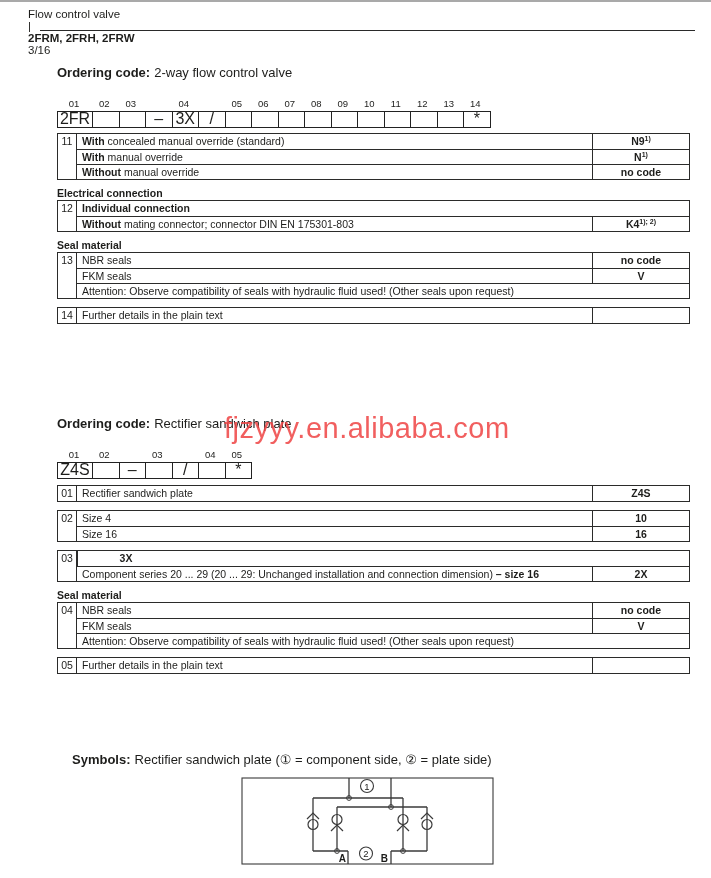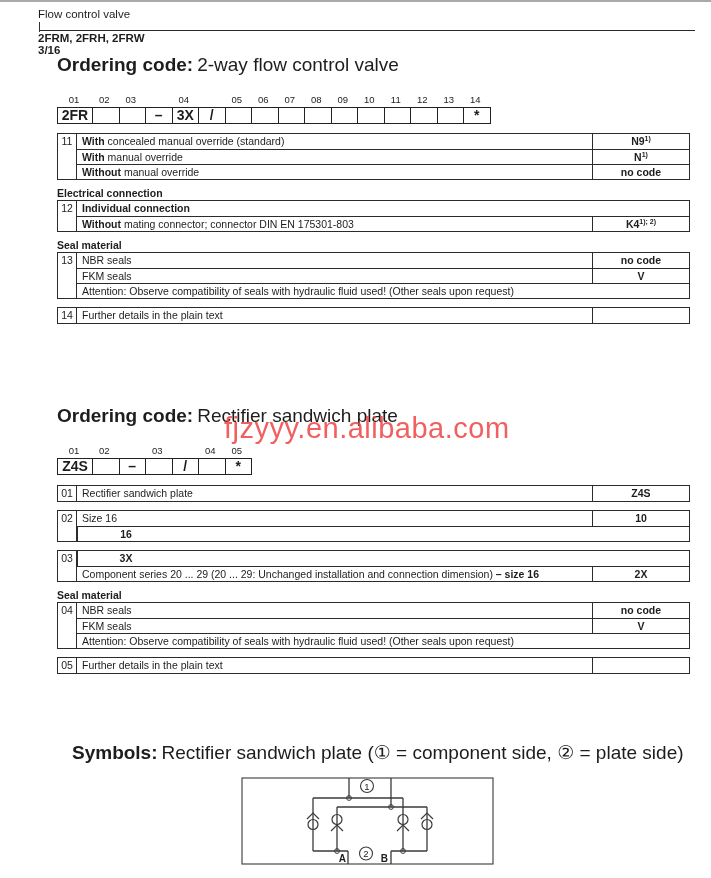--- a/index.html
+++ b/index.html
@@ -8,33 +8,33 @@
     width:711px; height:878px; position:relative; overflow:hidden;
     font-family:"Liberation Sans", sans-serif; color:#1d1d1b;
     -webkit-font-smoothing:antialiased;
   }
   .top-edge { position:absolute; left:0; top:0; width:711px; height:2px; background:#a9a9a9; }
 
   
   .page-header { position:absolute; top:8px; left:0; right:30px; display:flex; justify-content:flex-end; align-items:baseline; font-size:11.5px;flex-direction:column; }
   .page-header .sep { margin:0 5px; }
   .page-header .models { font-weight:bold; }
-  .page-header .pageno { margin-left:38px;font-weight:bold; }
+  .page-header .pageno { margin-left:28px; }
   .header-rule { position:absolute; top:30px; left:40px; width:655px; height:1px; background:#2a2a2a; }
 
   
-  .sec-heading { font-size:19px; }
+  .sec-heading { font-size:13px;margin-top:11px; }
   .sec-heading b { margin-right:4px; }
 
   
   .cc-labels { display:flex; font-size:9.5px; margin-top:18px; color:#1d1d1b; }
   .cc-label { width:26.5px; text-align:center; }
   .cc-label.wide { width:34px; }
   .cc-boxes { display:flex; border:1.5px solid #222; width:max-content; margin-top:2px; background:#fff; }
-  .cc-cell { width:26.5px; height:15px; border-left:1.2px solid #222; font-weight:bold; font-size:14px; line-height:14px; text-align:center; }
+  .cc-cell { width:26.5px; height:15px; border-left:1.2px solid #222; font-weight:normal; font-size:16px; line-height:14px; text-align:center; }
   .cc-cell.wide { width:34px; border-left:none; }
 
   
   .tbl-area { position:absolute; left:57px; width:633px; }
   .tbl-block { display:flex; border:1.2px solid #2b2b2a; background:#fff; }
   .tbl-block + .tbl-block { margin-top:8px; }
   .tbl-label { font-size:10.5px; font-weight:bold; margin:7px 0 1px 0; }
   .tbl-label + .tbl-block { margin-top:0; }
   .tbl-num { width:19px; border-right:1px solid #2b2b2a; font-size:10.5px; text-align:center; line-height:15px; }
   .tbl-rows { flex:1; display:flex; flex-direction:column; }
@@ -206,24 +206,25 @@
         <div class="tbl-row">
           <div class="tbl-text">Rectifier sandwich plate</div>
           <div class="tbl-code">Z4S</div>
         </div>
       </div>
     </div>
     <div class="tbl-block">
       <div class="tbl-num">02</div>
       <div class="tbl-rows">
         <div class="tbl-row">
+          <div class="tbl-text">Size 4</div>
+          <div class="tbl-code">10</div>
+        </div>
+        <div class="tbl-row">
           <div class="tbl-text">Size 16</div>
-          <div class="tbl-code">10</div>
-        </div>
-        <div class="tbl-row">
           <div class="tbl-code">16</div>
         </div>
       </div>
     </div>
     <div class="tbl-block">
       <div class="tbl-num">03</div>
       <div class="tbl-rows">
         <div class="tbl-row">
           <div class="tbl-code">3X</div>
         </div>

